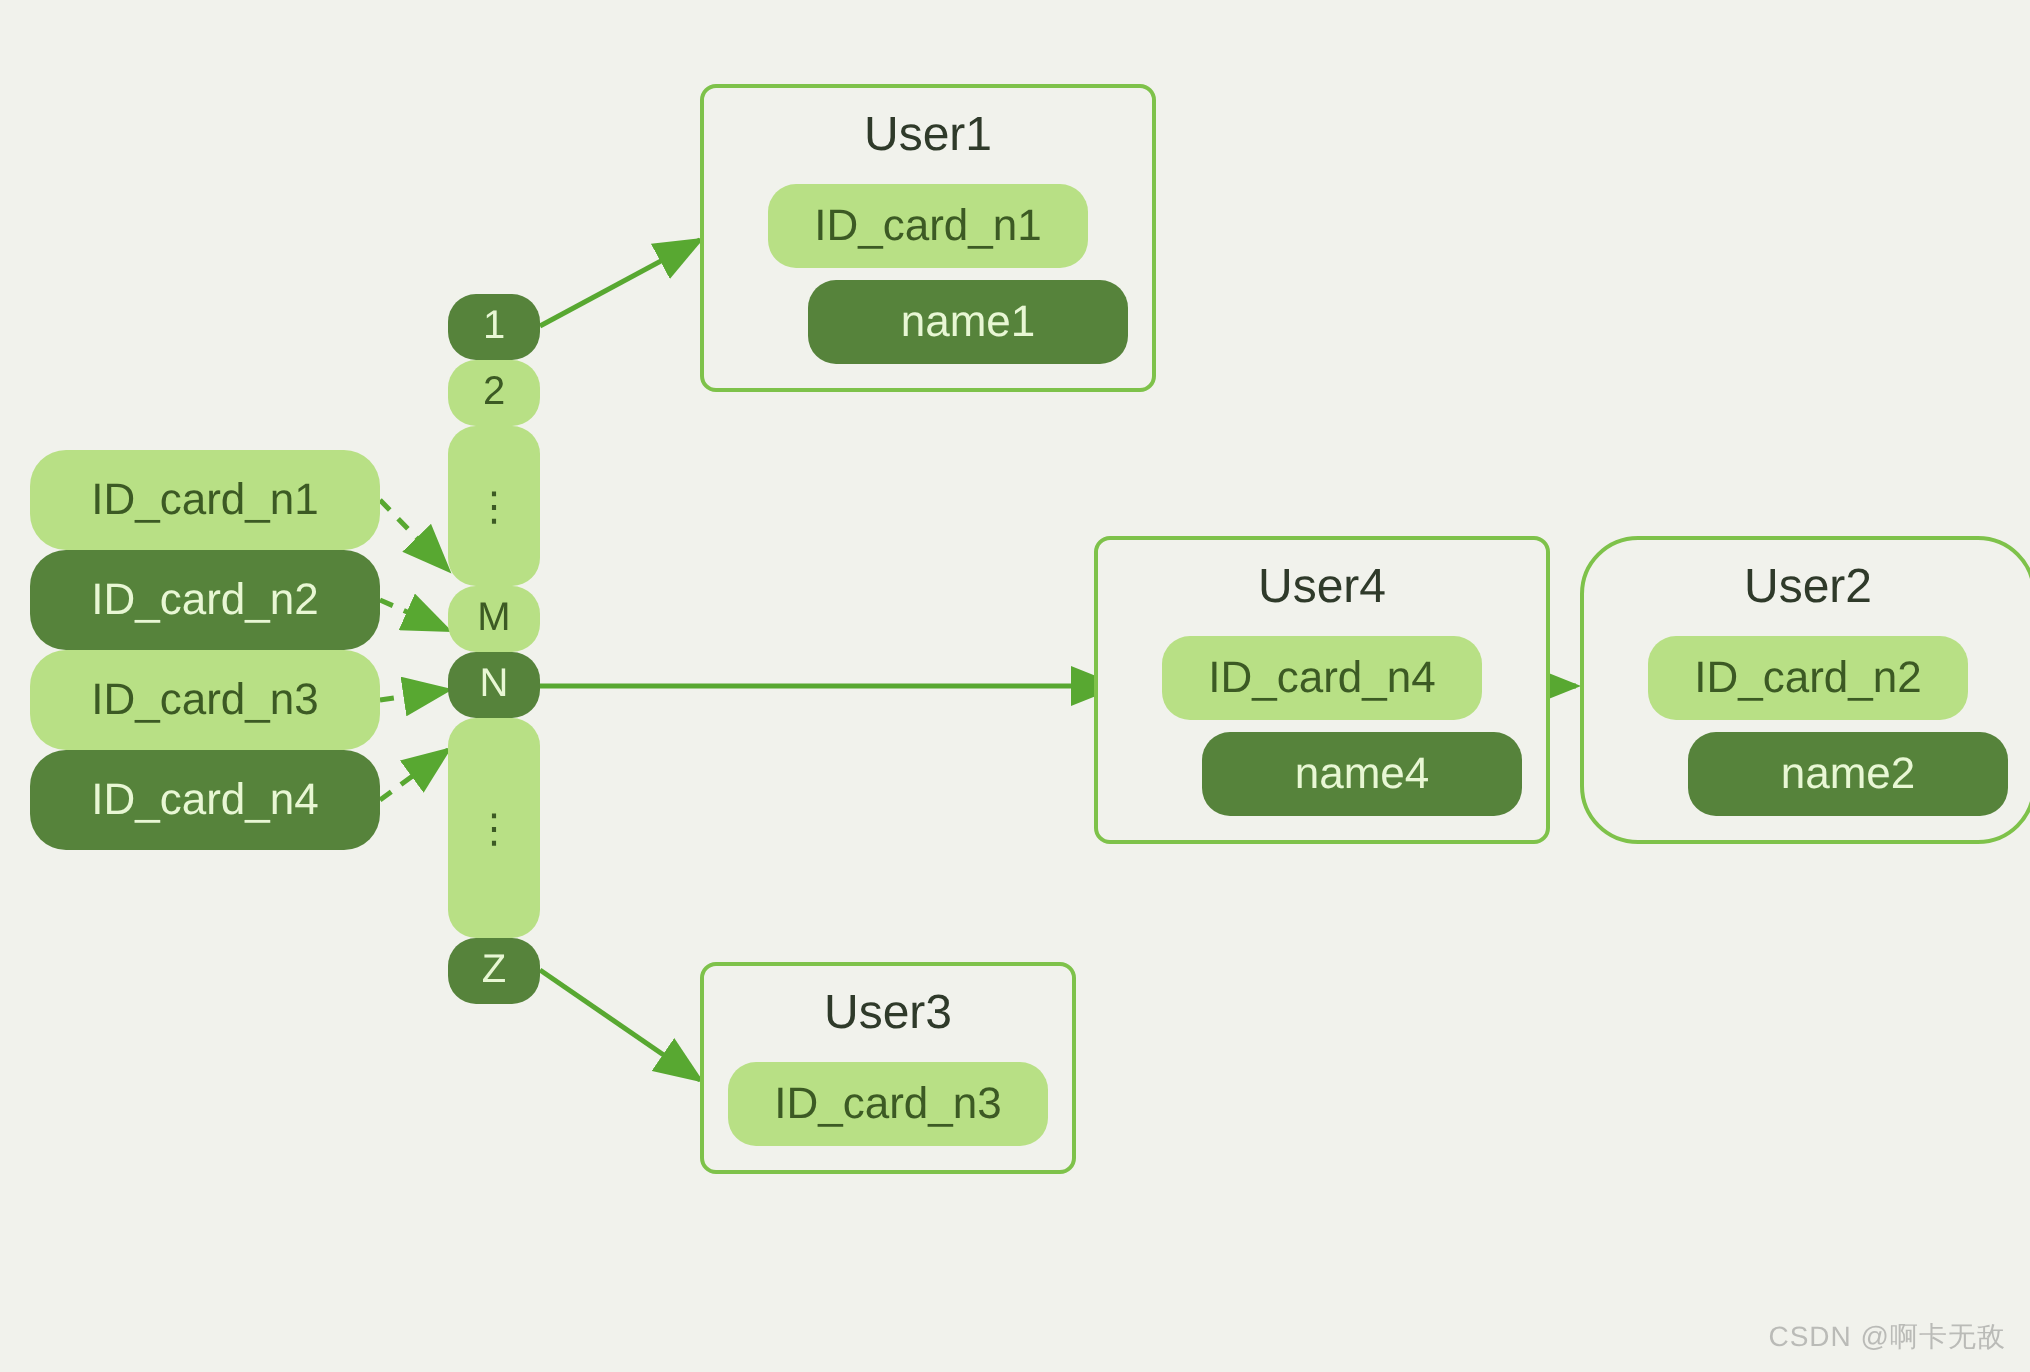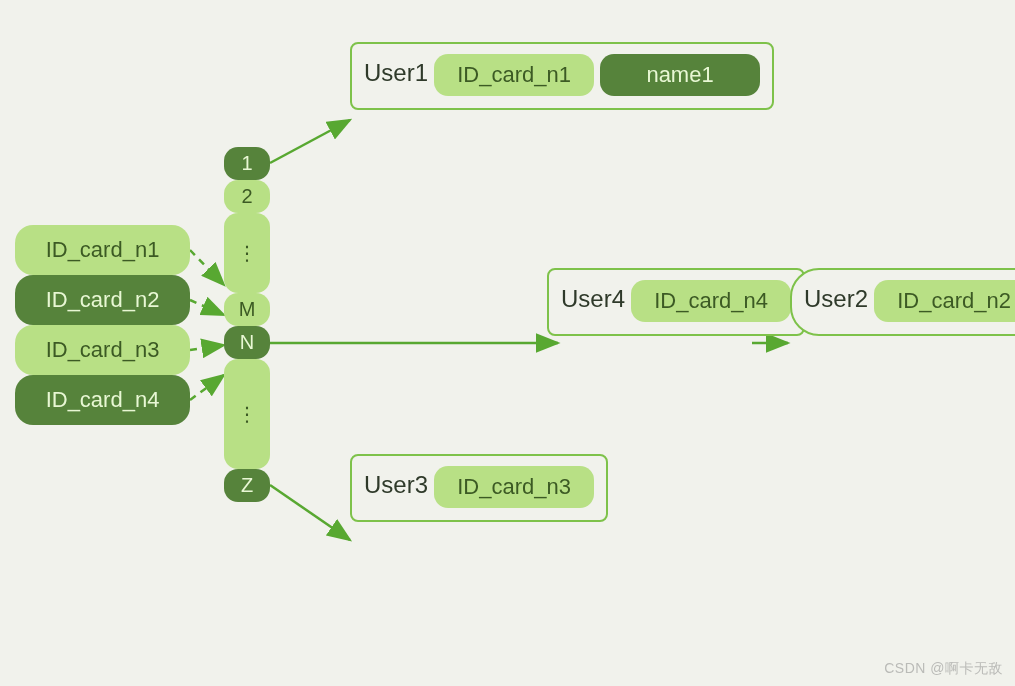--- a/index.html
+++ b/index.html
@@ -64,40 +64,40 @@
   .bucket.dark  { background: #56833b; }
 
   
   .user-box {
     position: absolute;
     border: 2px solid #7ec24a;
     border-radius: 8px;
     background: #f1f2ec;
     padding: 10px 12px 12px 12px;
     display: flex;
-    flex-direction: row;
+    flex-direction: column;
     align-items: center;
     gap: 6px;
   }
   .user-title {
     font-size: 24px;
     color: #2f3a2a;
     margin-bottom: 4px;
   }
   .user-field {
     width: 160px;
     height: 42px;
     display: flex;
     align-items: center;
     justify-content: center;
     border-radius: 14px;
     font-size: 22px;
   }
   .user-field.light { background: #b8e085; color: #3c5a24; }
-  .user-field.dark  { background: #56833b; color: #e8f7d4; }
+  .user-field.dark  { background: #56833b; color: #e8f7d4; margin-left: 40px; }
 
   .watermark {
     position: absolute;
     right: 12px;
     bottom: 8px;
     color: rgba(120,120,120,0.45);
     font-family: Arial, sans-serif;
     font-size: 14px;
     letter-spacing: 0.5px;
     margin-left: 27px;
@@ -147,27 +147,28 @@
 
   <div class="user-box" id="box-u1" style="left: 350px; top: 42px;">
     <div class="user-title">User1</div>
     <div class="user-field light">ID_card_n1</div>
     <div class="user-field dark">name1</div>
   </div>
 
   <div class="user-box" id="box-u4" style="left: 547px; top: 268px;">
     <div class="user-title">User4</div>
     <div class="user-field light">ID_card_n4</div>
+    <div class="user-field dark">name4</div>
   </div>
 
   <div class="user-box" id="box-u2" style="left: 790px; top: 268px; border-radius: 29px;">
     <div class="user-title">User2</div>
     <div class="user-field light">ID_card_n2</div>
     <div class="user-field dark">name2</div>
   </div>
 
-  <div class="user-box" id="box-u3" style="left: 350px; top: 454px;">
+  <div class="user-box" id="box-u3" style="left: 350px; top: 481px;">
     <div class="user-title">User3</div>
     <div class="user-field light">ID_card_n3</div>
   </div>
 
   <div class="watermark">CSDN @啊卡无敌</div>
 </div>
 
 </body></html>

